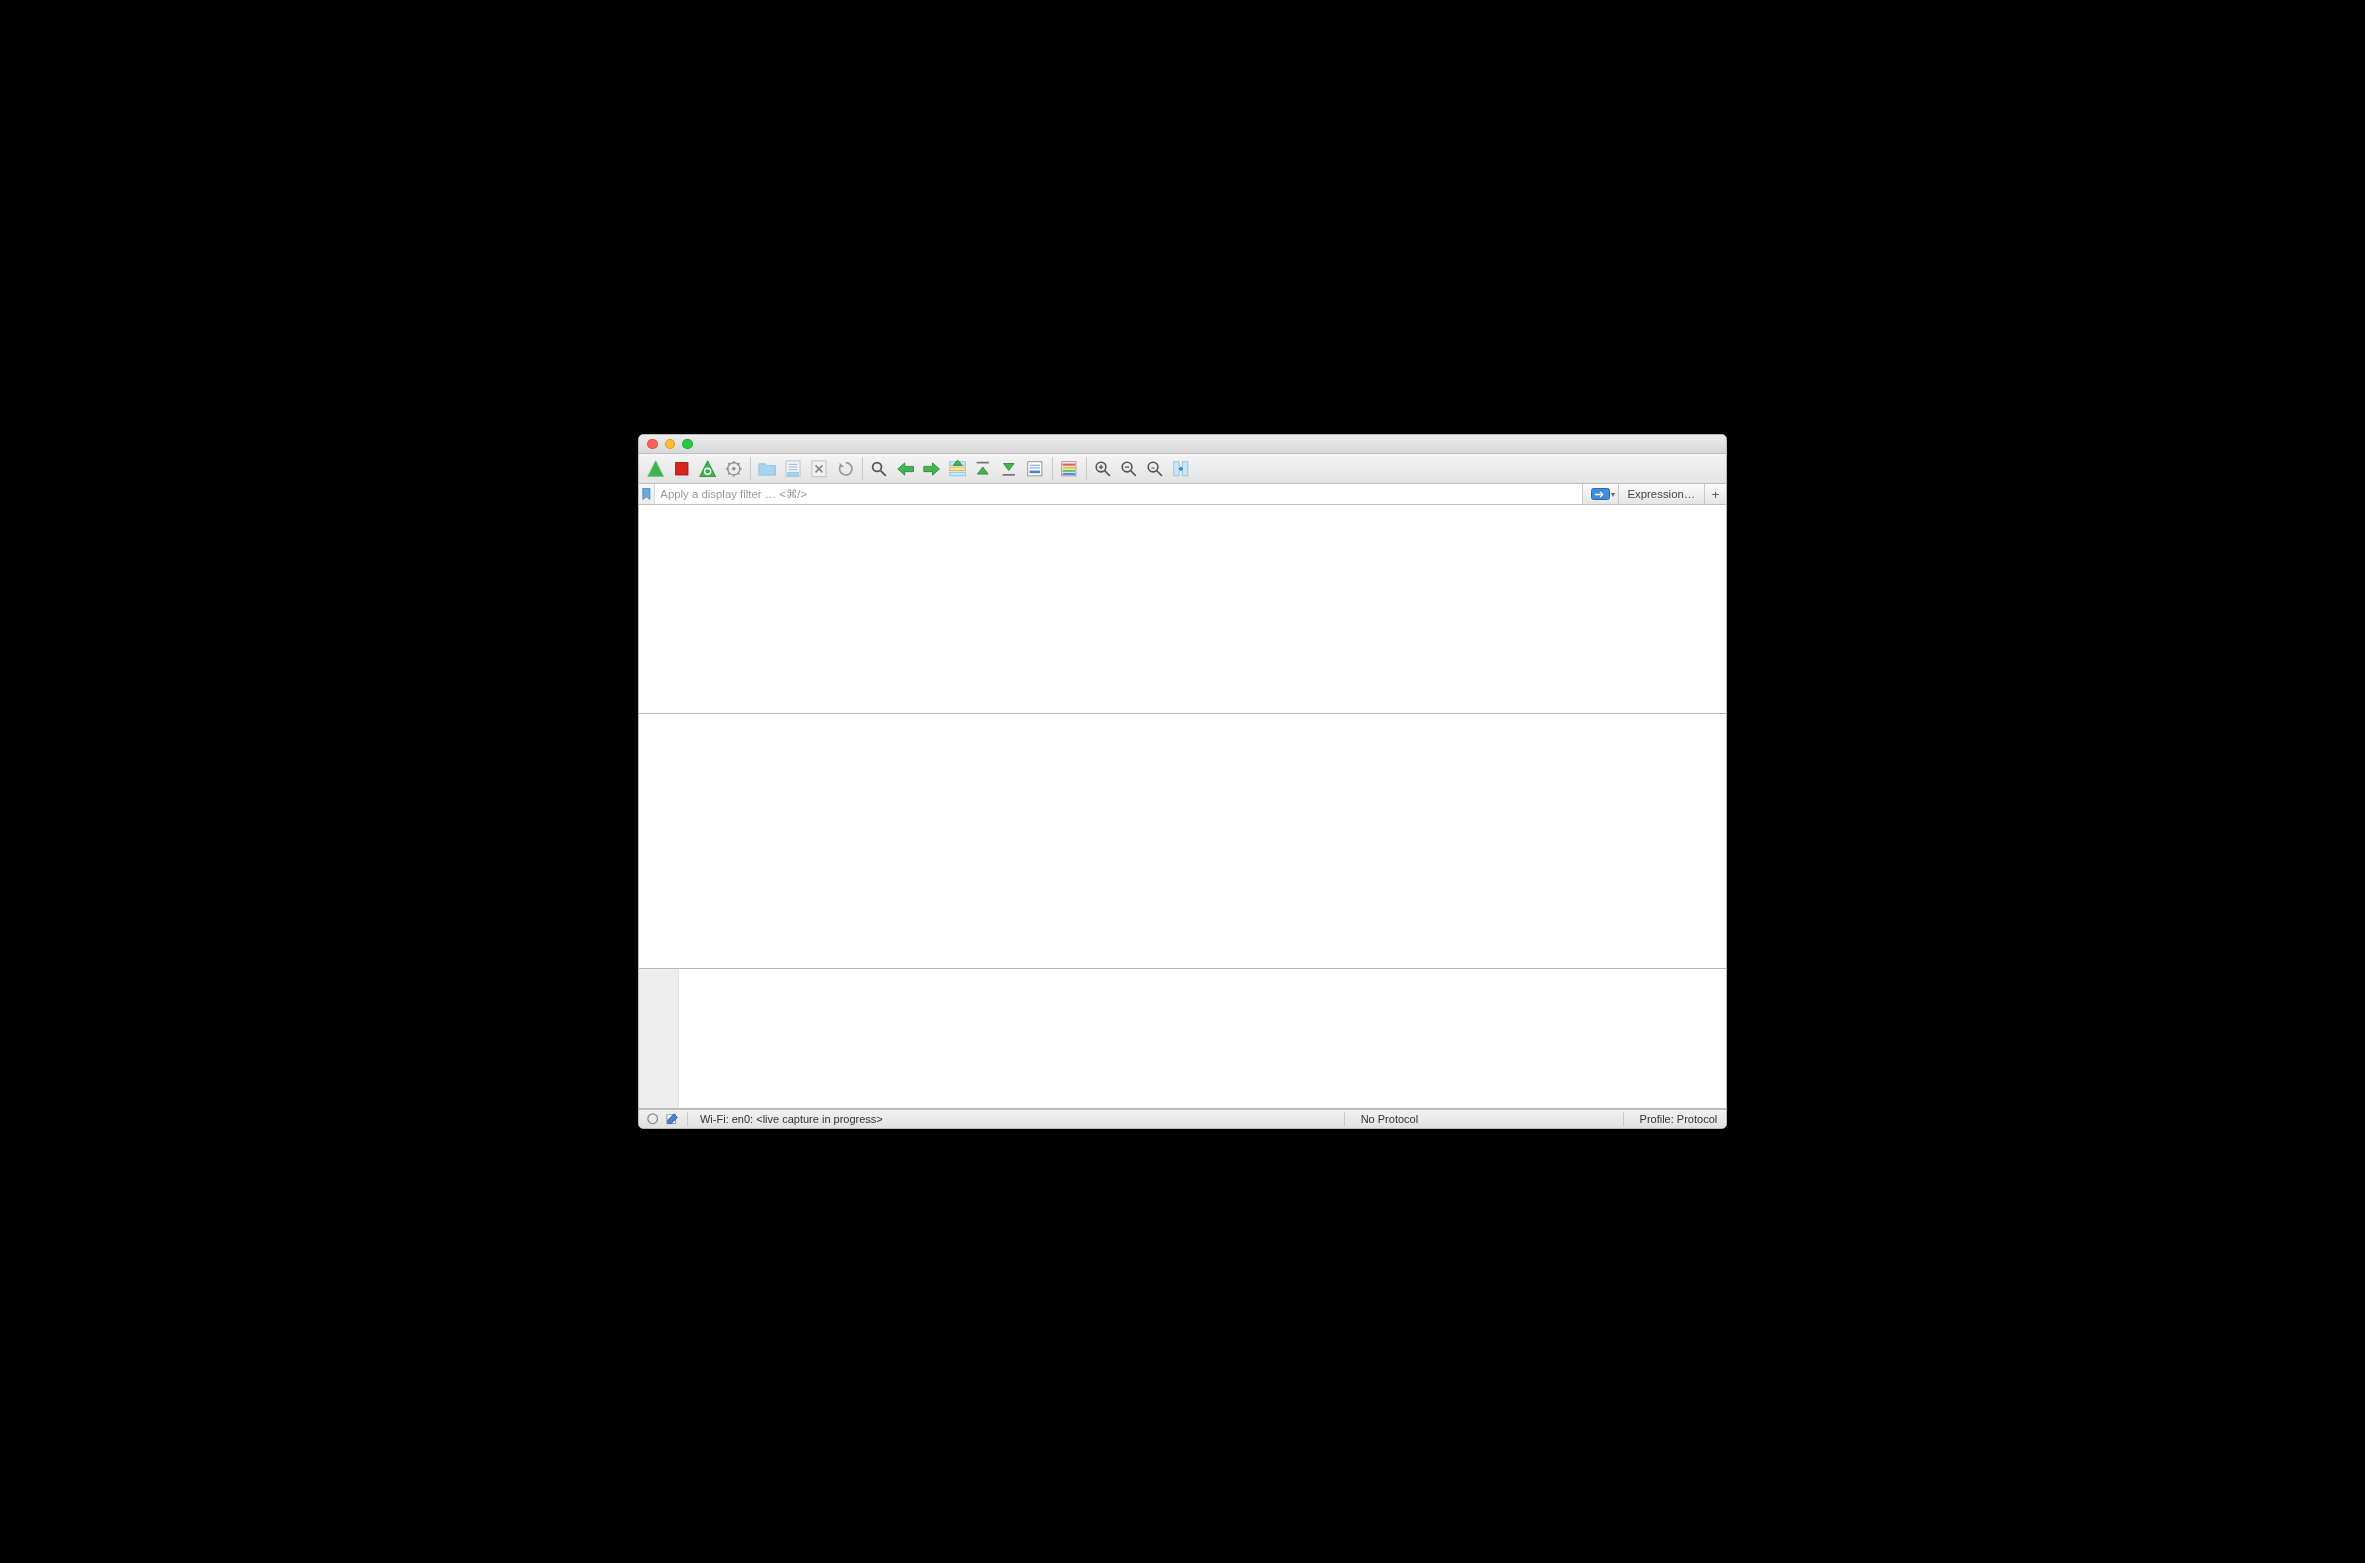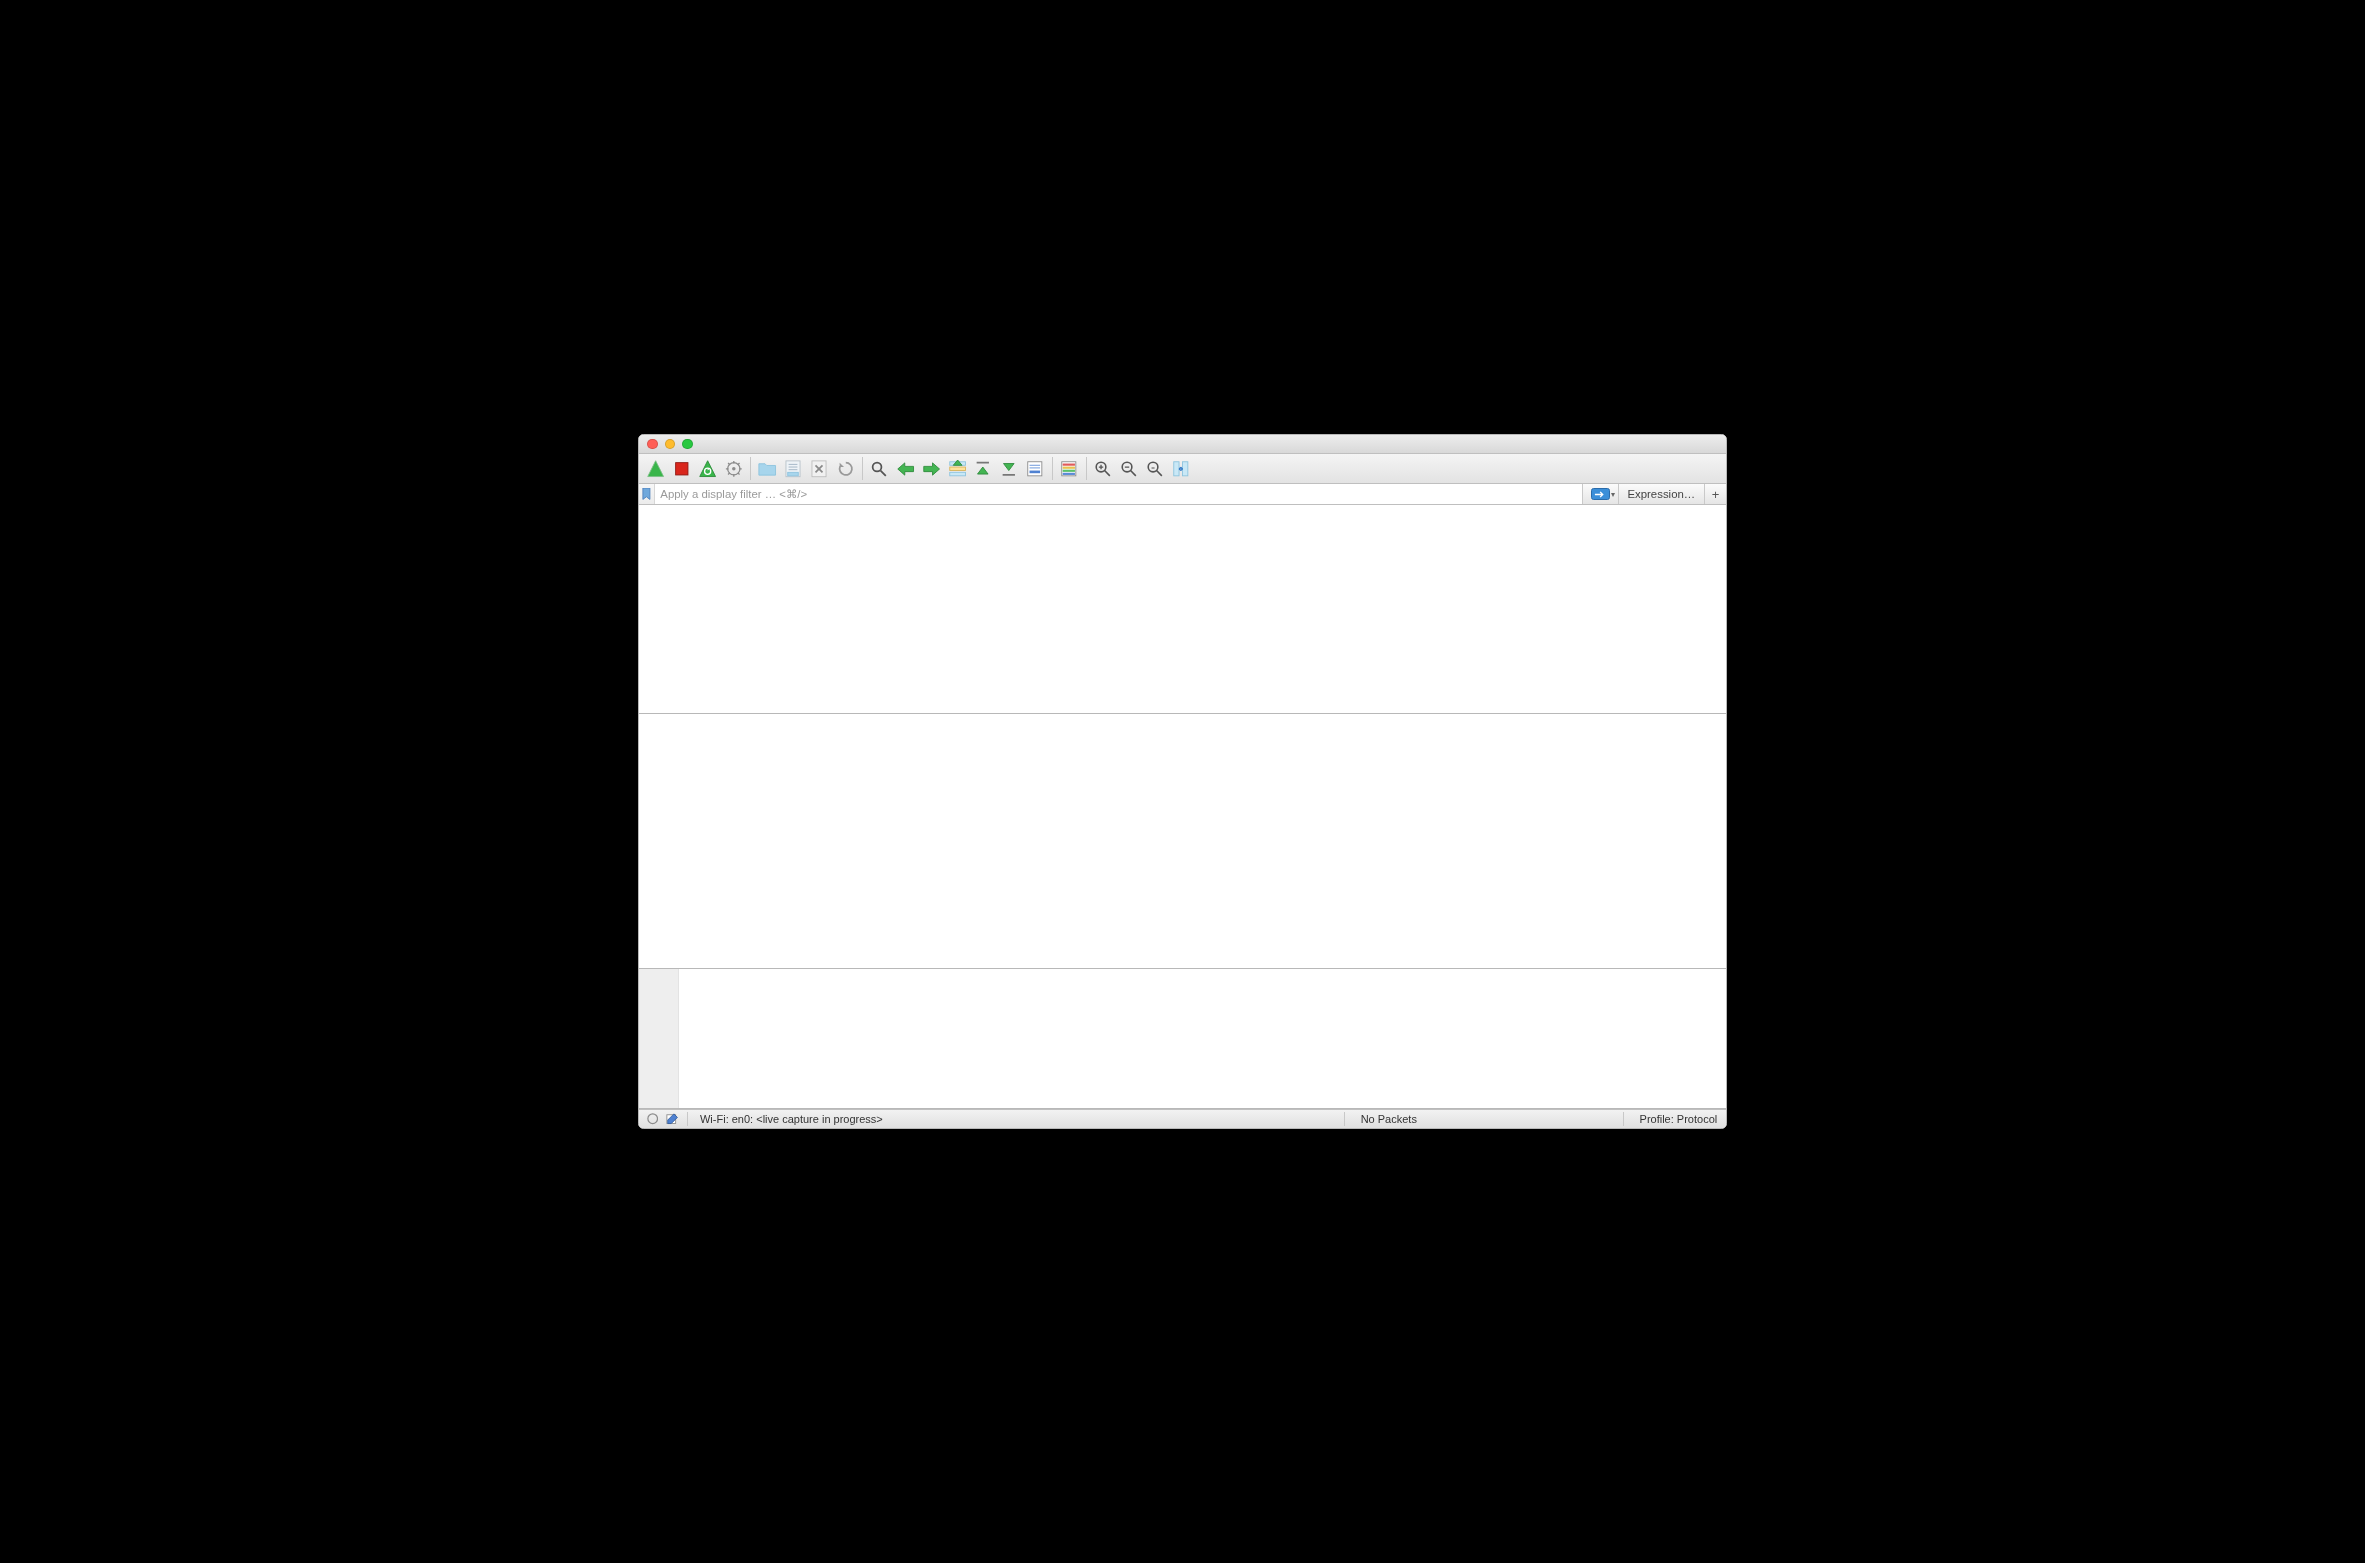--- a/index.html
+++ b/index.html
@@ -375,19 +375,19 @@
         <svg width="12.3" height="12.3" viewBox="0 0 14 14">
             <rect x="1" y="2" width="10" height="10" fill="#fff" stroke="#8c8c8c"></rect>
             <path d="M9 1 l4 4 -7 7 -4 0 0 -4 z" fill="#4f81d1" stroke="#355f9e"></path>
           </svg>
       </div>
     </div>
     <div class="sb-sep"></div>
     <div class="sb-left-text">Wi-Fi: en0: &lt;live capture in progress&gt;</div>
     <div class="sb-spacer"></div>
     <div class="sb-sep"></div>
-    <div class="sb-cell" style="min-width:264px">No Packets</div>
+    <div class="sb-cell" style="min-width:264px">No Protocol</div>
     <div class="sb-sep"></div>
     <div class="sb-cell">Profile: Protocol</div>
   </div>
 
 </div>
 
 
 </body></html>

